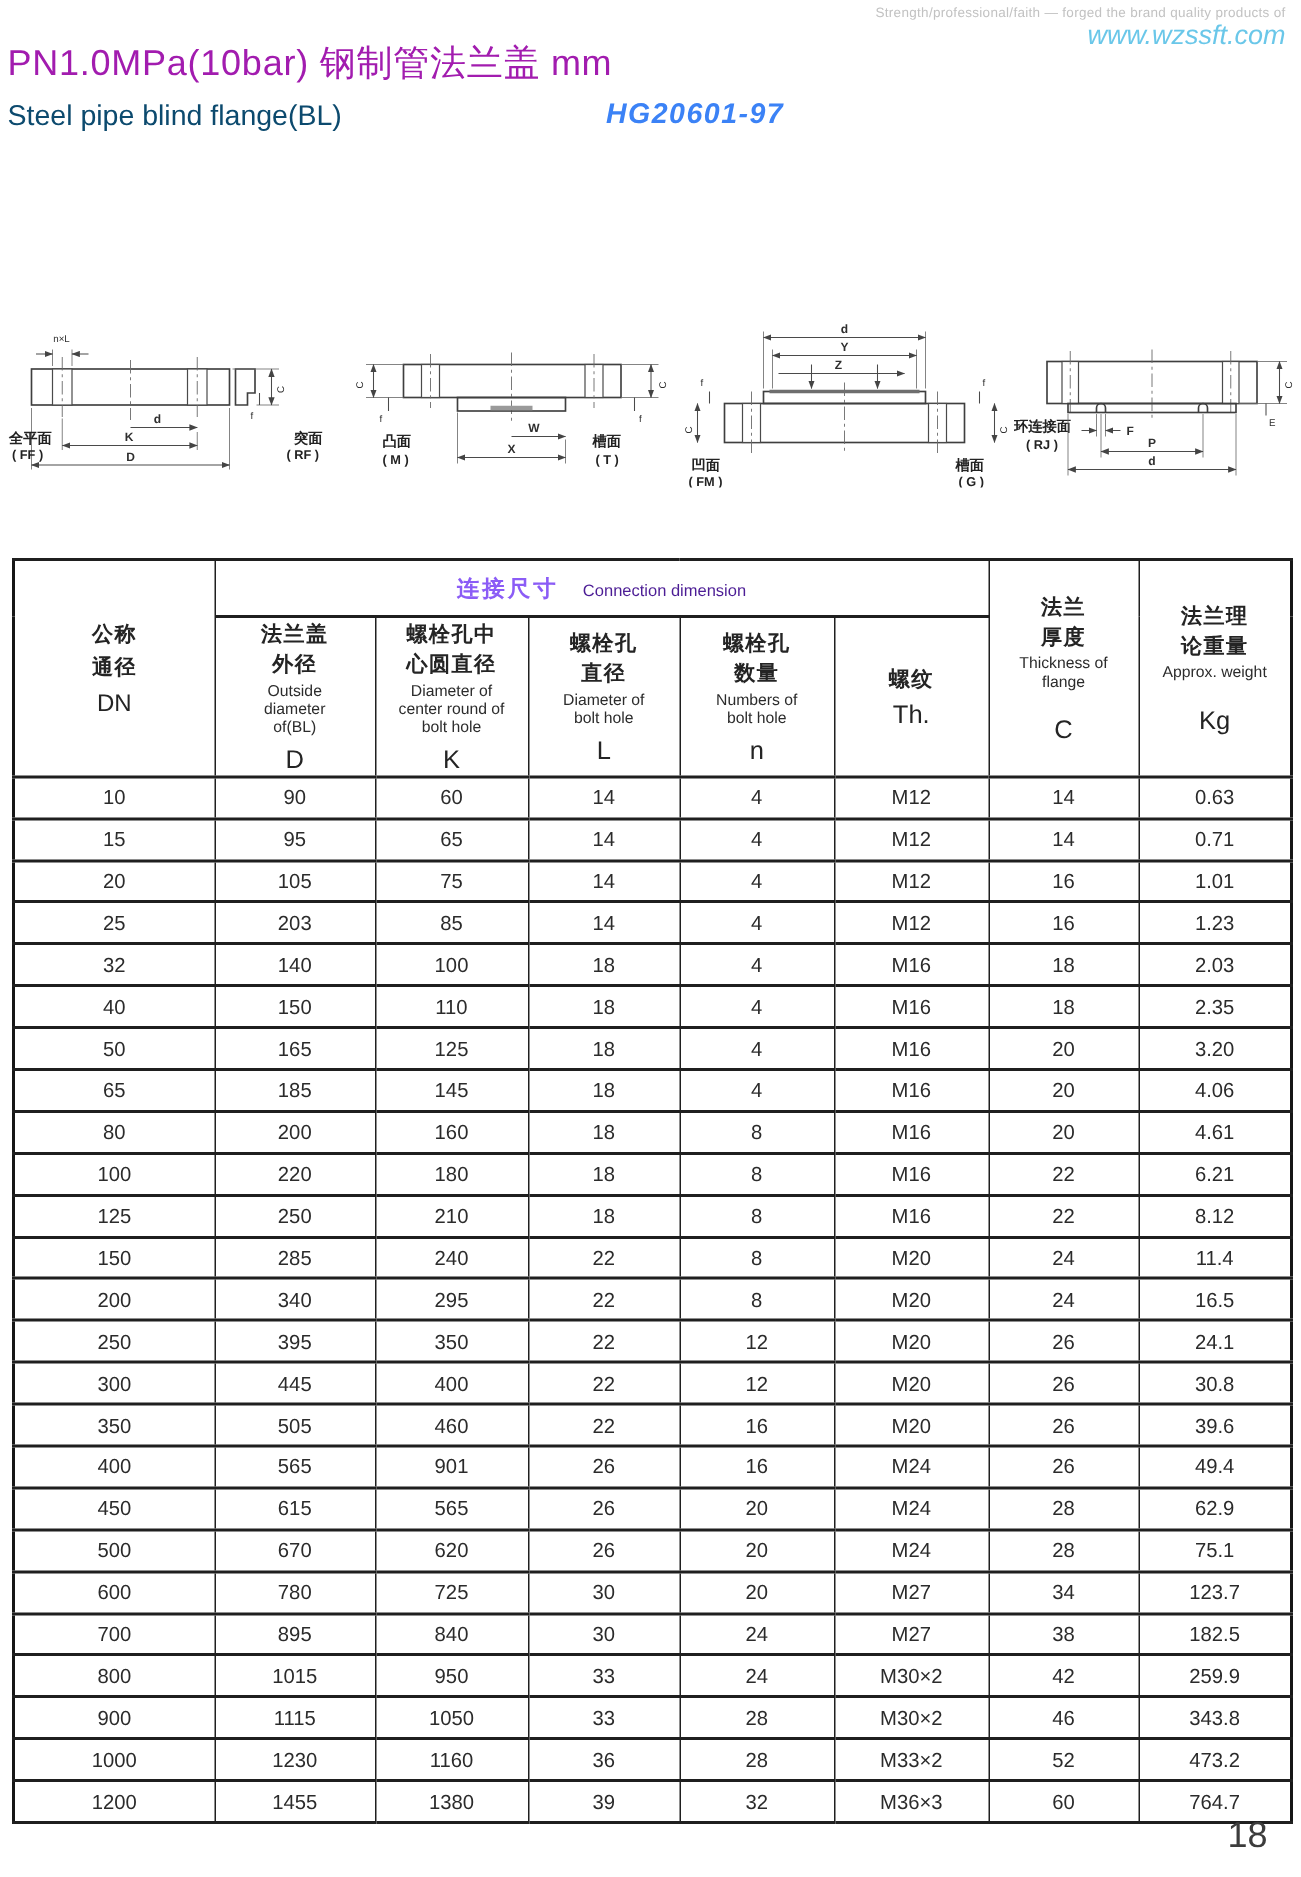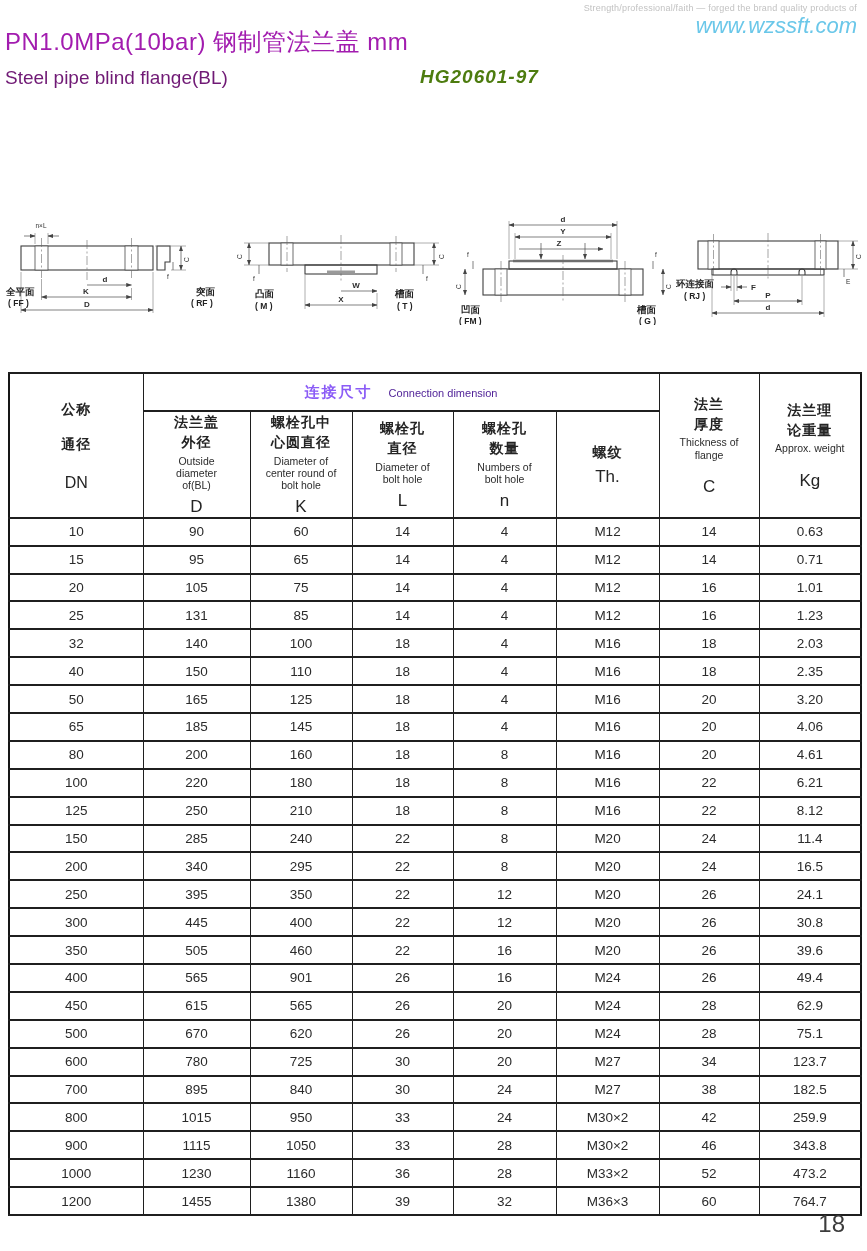--- a/index.html
+++ b/index.html
@@ -3,24 +3,24 @@
 <meta charset="utf-8">
 <style>
   html,body { margin:0; padding:0; }
   body {
     width:867px; height:1251px; position:relative; background:#ffffff;
     font-family:"Liberation Sans","DejaVu Sans",sans-serif; color:#2e2e2e;
     overflow:hidden;
   }
   
   .tagline { position:absolute; top:3px; right:10px; font-size:9px; color:#c2c2c2; letter-spacing:.2px; }
-  .website { position:absolute; top:13px; right:10px; font-size:22px; font-style:italic; color:#6ac7e9; }
+  .website { position:absolute; top:13px; right:10px; font-size:18px; font-style:italic; color:#6ac7e9; }
   .title   { position:absolute; left:5px; top:26px; font-size:24px; color:#a21caf; letter-spacing:.5px; }
-  .subtitle{ position:absolute; left:5px; top:67px; font-size:19px; color:#701a75; }
-  .standard{ position:absolute; left:420px; top:66px; font-size:19px; font-weight:bold; font-style:italic; color:#4d7c0f; letter-spacing:1px; }
+  .subtitle{ position:absolute; left:5px; top:67px; font-size:19px; color:#0c4a6e; }
+  .standard{ position:absolute; left:404px; top:66px; font-size:19px; font-weight:bold; font-style:italic; color:#3b82f6; letter-spacing:1px; }
   .pagenum { position:absolute; right:22px; top:1210px; font-size:24px; color:#3c3c3c; }
 
   
   .drawing { position:absolute; }
   svg text { fill:#2f2f2f; font-size:8px; font-family:"Liberation Sans","DejaVu Sans",sans-serif; }
   svg .cap  { font-size:9.5px; font-weight:bold; fill:#232323; }
   svg .cap2 { font-size:8.5px; font-weight:bold; fill:#232323; }
   svg .dim  { font-size:8px; font-weight:bold; }
   svg .dimS { font-size:6.5px; }
   .ol { stroke:#3f3f3f; stroke-width:1.1; fill:none; }
@@ -36,21 +36,21 @@
     border-style:solid; border-color:#1f1f1f; border-width:2px 1.4px;
     padding:0; font-weight:normal; text-align:center; vertical-align:middle;
     background:#fff;
   }
   tr.h1 th.group-th { height:36px; }
   tr.h2 th { height:102px; }
   .hc { display:flex; flex-direction:column; align-items:center; justify-content:center; height:100%; }
   .hc .zh  { font-size:14px; font-weight:bold; color:#242424; line-height:1.45; letter-spacing:1px; }
   .hc .en  { font-size:10.5px; color:#2c2c2c; line-height:1.18; margin-top:2px; }
   .hc .code{ font-size:17px; color:#242424; margin-top:5px; }
-  .hc-dn { gap:15px; }
+  .hc-dn { gap:2px; }
   .hc-dn .code { margin-top:4px; font-size:16px; }
   .hc-span .code { margin-top:16px; }
   .gzh { font-weight:bold; font-size:15px; letter-spacing:2px; margin-right:16px; color:#8b5cf6; }
   .gen { font-size:11px; color:#4c1d95; }
   .w56 { max-width:56px; } .w62 { max-width:62px; } .w82 { max-width:84px; } .w92 { max-width:92px; }
   tbody.rows td { height:25.9px; font-size:13.5px; color:#2b2b2b; }
 </style>
 </head>
 <body>
 
@@ -337,21 +337,21 @@
         <td>105</td>
         <td>75</td>
         <td>14</td>
         <td>4</td>
         <td>M12</td>
         <td>16</td>
         <td>1.01</td>
       </tr>
         <tr>
         <td>25</td>
-        <td>131</td>
+        <td>203</td>
         <td>85</td>
         <td>14</td>
         <td>4</td>
         <td>M12</td>
         <td>16</td>
         <td>1.23</td>
       </tr>
         <tr>
         <td>32</td>
         <td>140</td>

